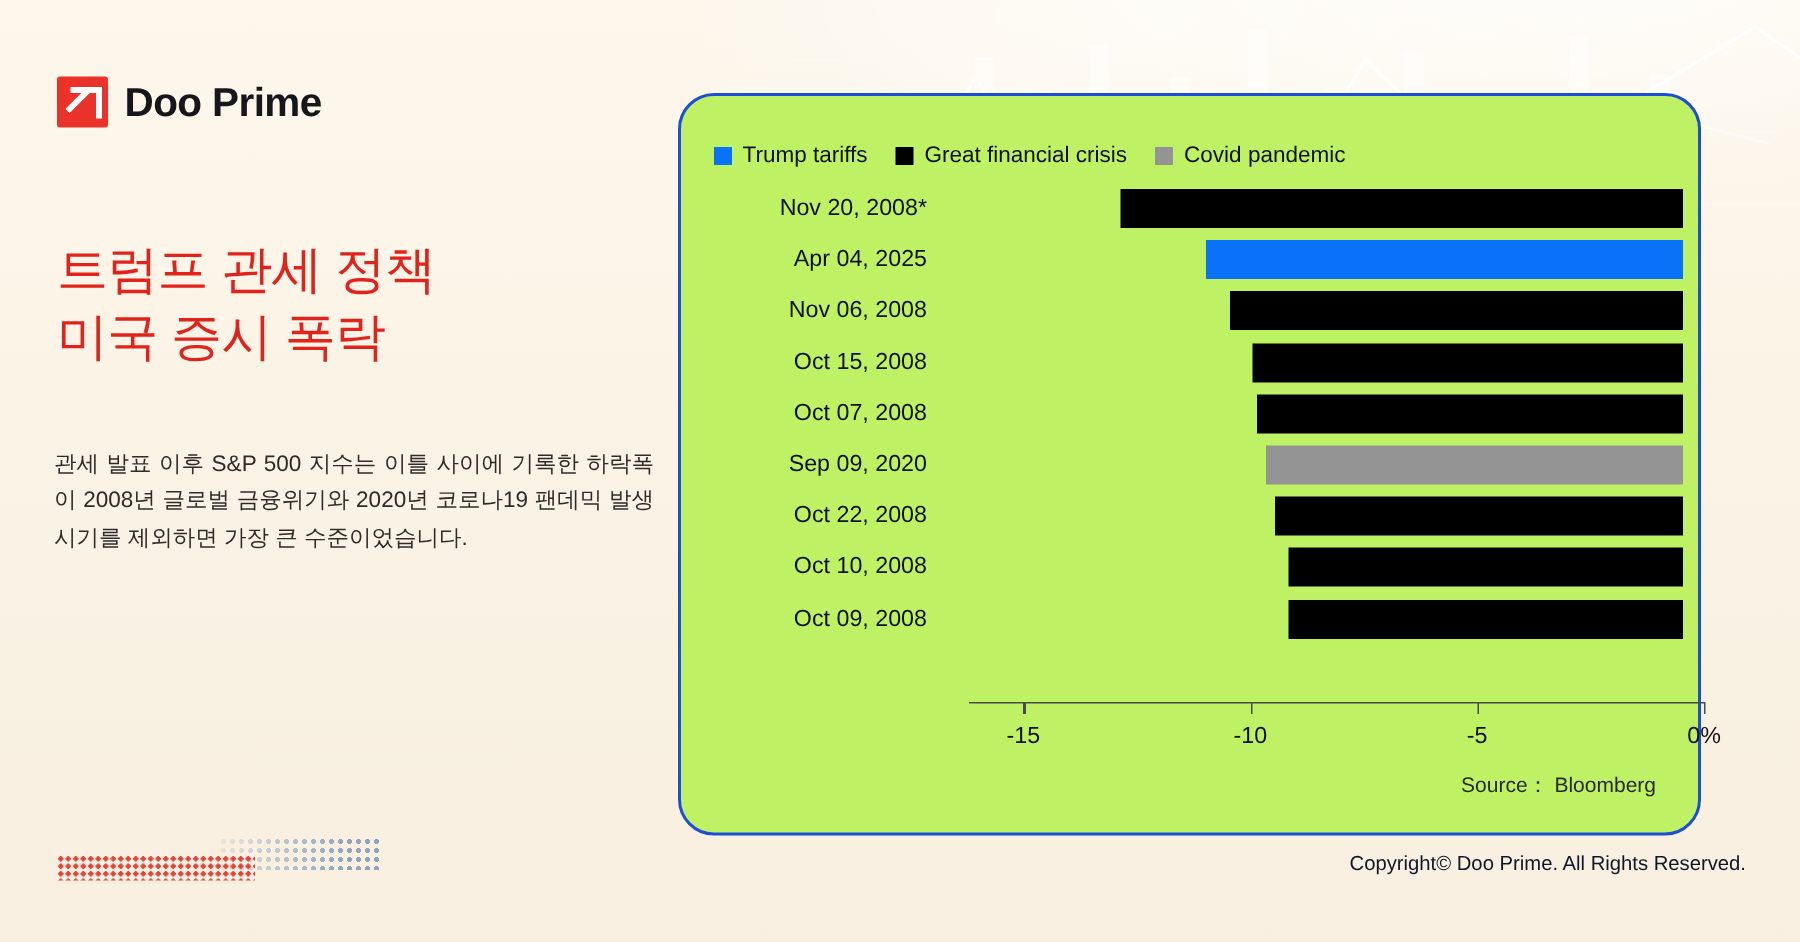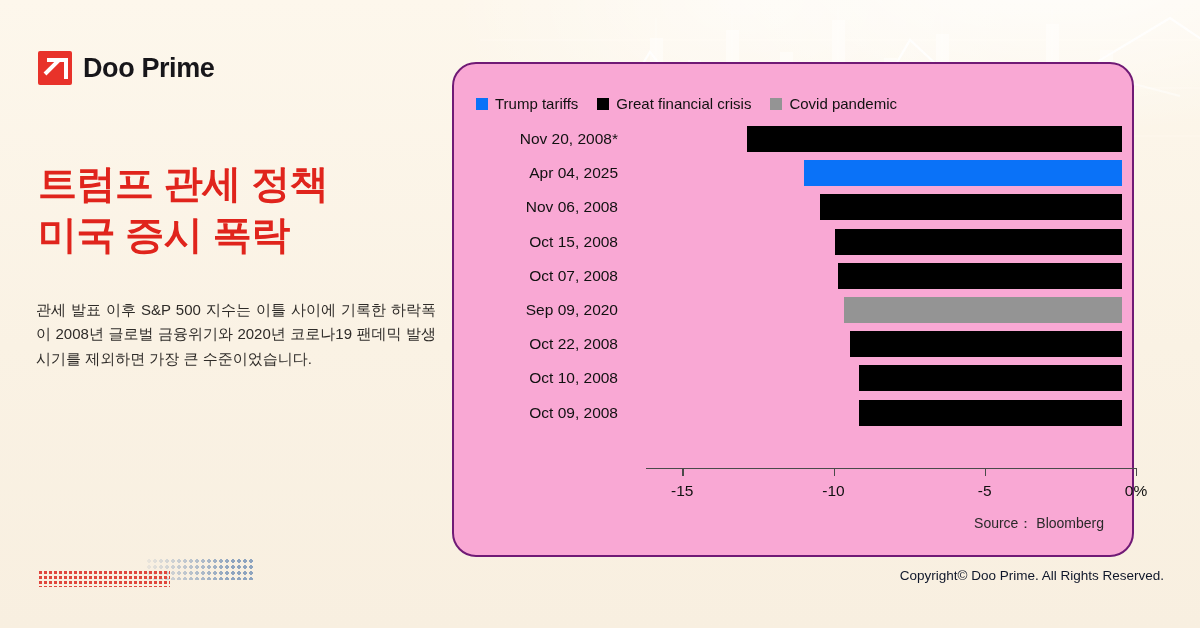--- a/index.html
+++ b/index.html
@@ -32,21 +32,21 @@
   #logo-mark::after {
     content: ""; position: absolute; left: 7px; top: 21px;
     width: 19px; height: 4px; background: #fff;
     transform: rotate(-45deg); transform-origin: left center;
   }
   #logo-text { font-size: 27px; font-weight: bold; color: #17161a; letter-spacing: -0.4px; }
 
   
   #headline { position: absolute; left: 38px; top: 158px; width: 400px; }
   .headline-line {
-    font-size: 39px; font-weight: bold; color: #e0241c;
+    font-size: 34px; font-weight: normal; color: #e0241c;
     line-height: 1.32; letter-spacing: -0.5px;
   }
   #body-copy {
     position: absolute; left: 36px; top: 298px; width: 400px;
     font-size: 15px; line-height: 1.62; color: #2e2b28;
     text-align: justify;
   }
 
   
   #halftone { position: absolute; left: 38px; top: 558px; width: 215px; height: 30px; }
@@ -60,21 +60,21 @@
   }
   #dots-red {
     left: 0px; top: 12px; width: 132px; height: 17px;
     background-image: radial-gradient(#e0463c 45%, transparent 48%);
     background-size: 5px 5px;
   }
 
   
   #chart-card {
     position: absolute; left: 452px; top: 62px; width: 682px; height: 495px;
-    background: #f9a8d4; border: 2px solid #701a75; border-radius: 24px;
+    background: #bef264; border: 2px solid #1d4ed8; border-radius: 24px;
   }
   #legend {
     position: absolute; left: 22px; top: 31px;
     display: flex; align-items: center; gap: 19px;
   }
   .legend-item { display: flex; align-items: center; gap: 7px; font-size: 15px; color: #111; }
   .legend-swatch { width: 12px; height: 12px; display: inline-block; }
 
   #plot { position: absolute; left: 0; top: 58px; right: 0; }
   .bar-row { display: flex; align-items: center; height: 34.2px; }

